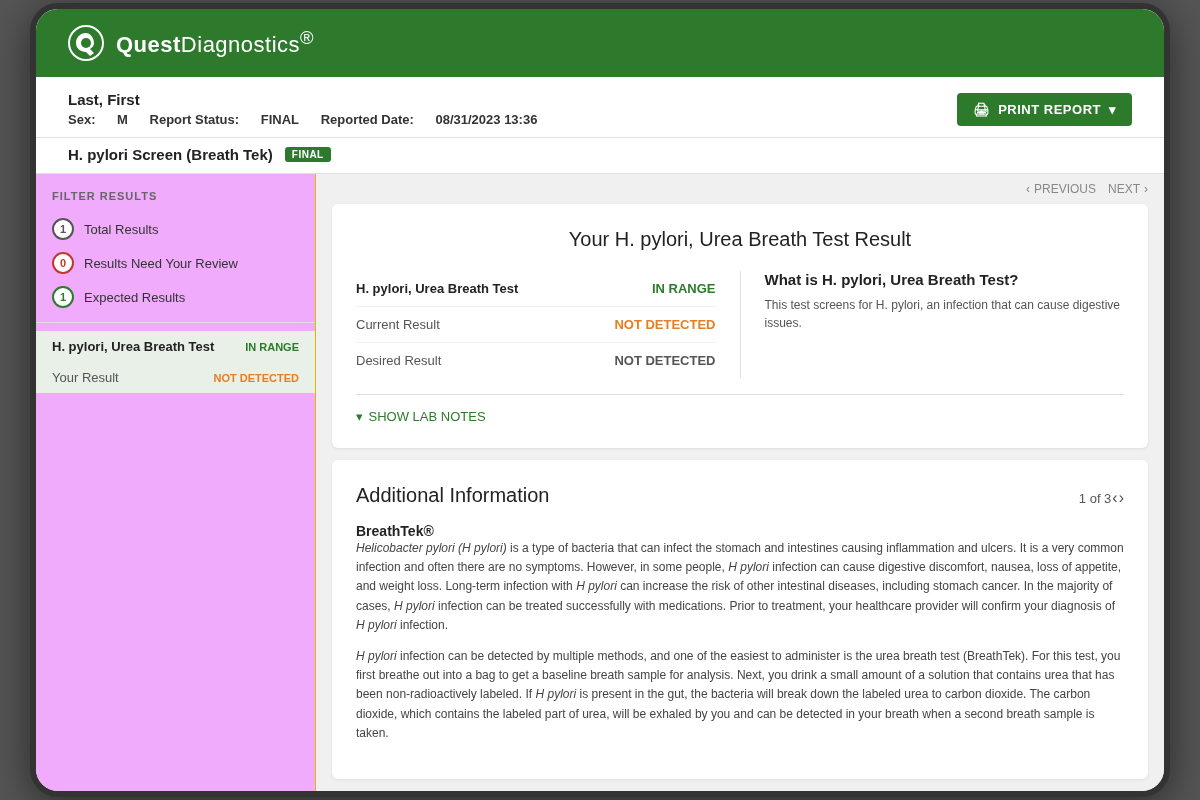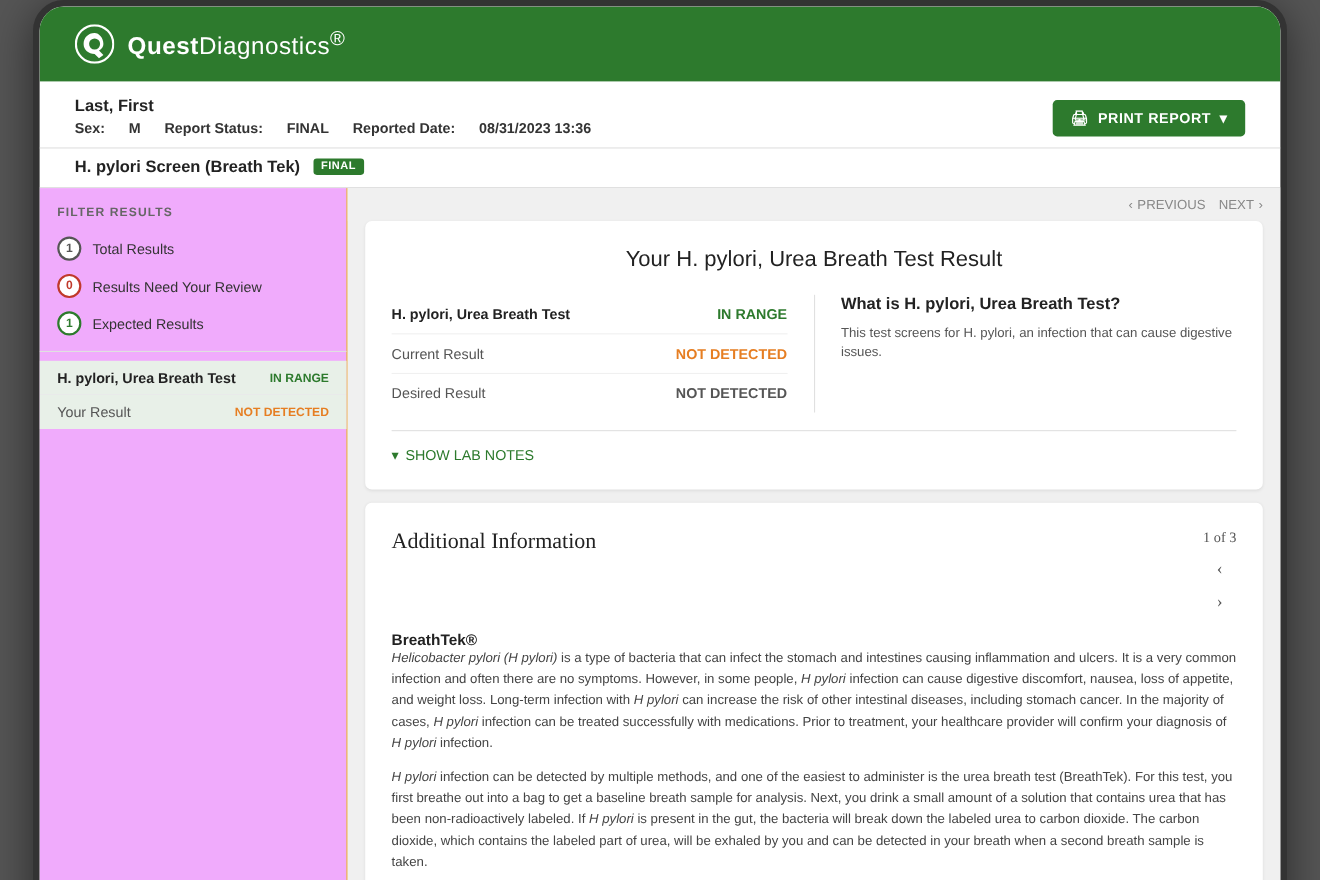--- a/index.html
+++ b/index.html
@@ -44,21 +44,21 @@
     }
     .logo-text strong {
       font-weight: 700;
     }
     
     .patient-bar {
       padding: 14px 32px 10px;
       border-bottom: 1px solid #e0e0e0;
       display: flex;
       justify-content: space-between;
-      align-items: flex-end;
+      align-items: center;
     }
     .patient-info {}
     .patient-name {
       font-size: 15px;
       font-weight: 700;
       color: #222;
       margin-bottom: 4px;
     }
     .patient-meta {
       font-size: 13px;
@@ -290,36 +290,34 @@
       display: flex;
       align-items: center;
       gap: 6px;
       border-top: 1px solid #e0e0e0;
       padding-top: 14px;
     }
     
     .add-info-header {
       display: flex;
       justify-content: space-between;
-      align-items: flex-start;
+      align-items: flex-end;
       margin-bottom: 16px;
-      font-family: Liberation Serif, serif;
     }
     .add-info-title {
       font-size: 20px;
       font-weight: 400;
       color: #222;
     }
     .page-controls {
       display: flex;
       align-items: center;
-      gap: 12px;
-      font-size: 13px;
-      color: #555;
-      flex-direction: column;
+      gap: 1px;
+      font-size: 13px;
+      color: #555;
     }
     .page-btn {
       cursor: pointer;
       color: #555;
       font-size: 16px;
     }
     .section-name {
       font-size: 14px;
       font-weight: 700;
       color: #222;

